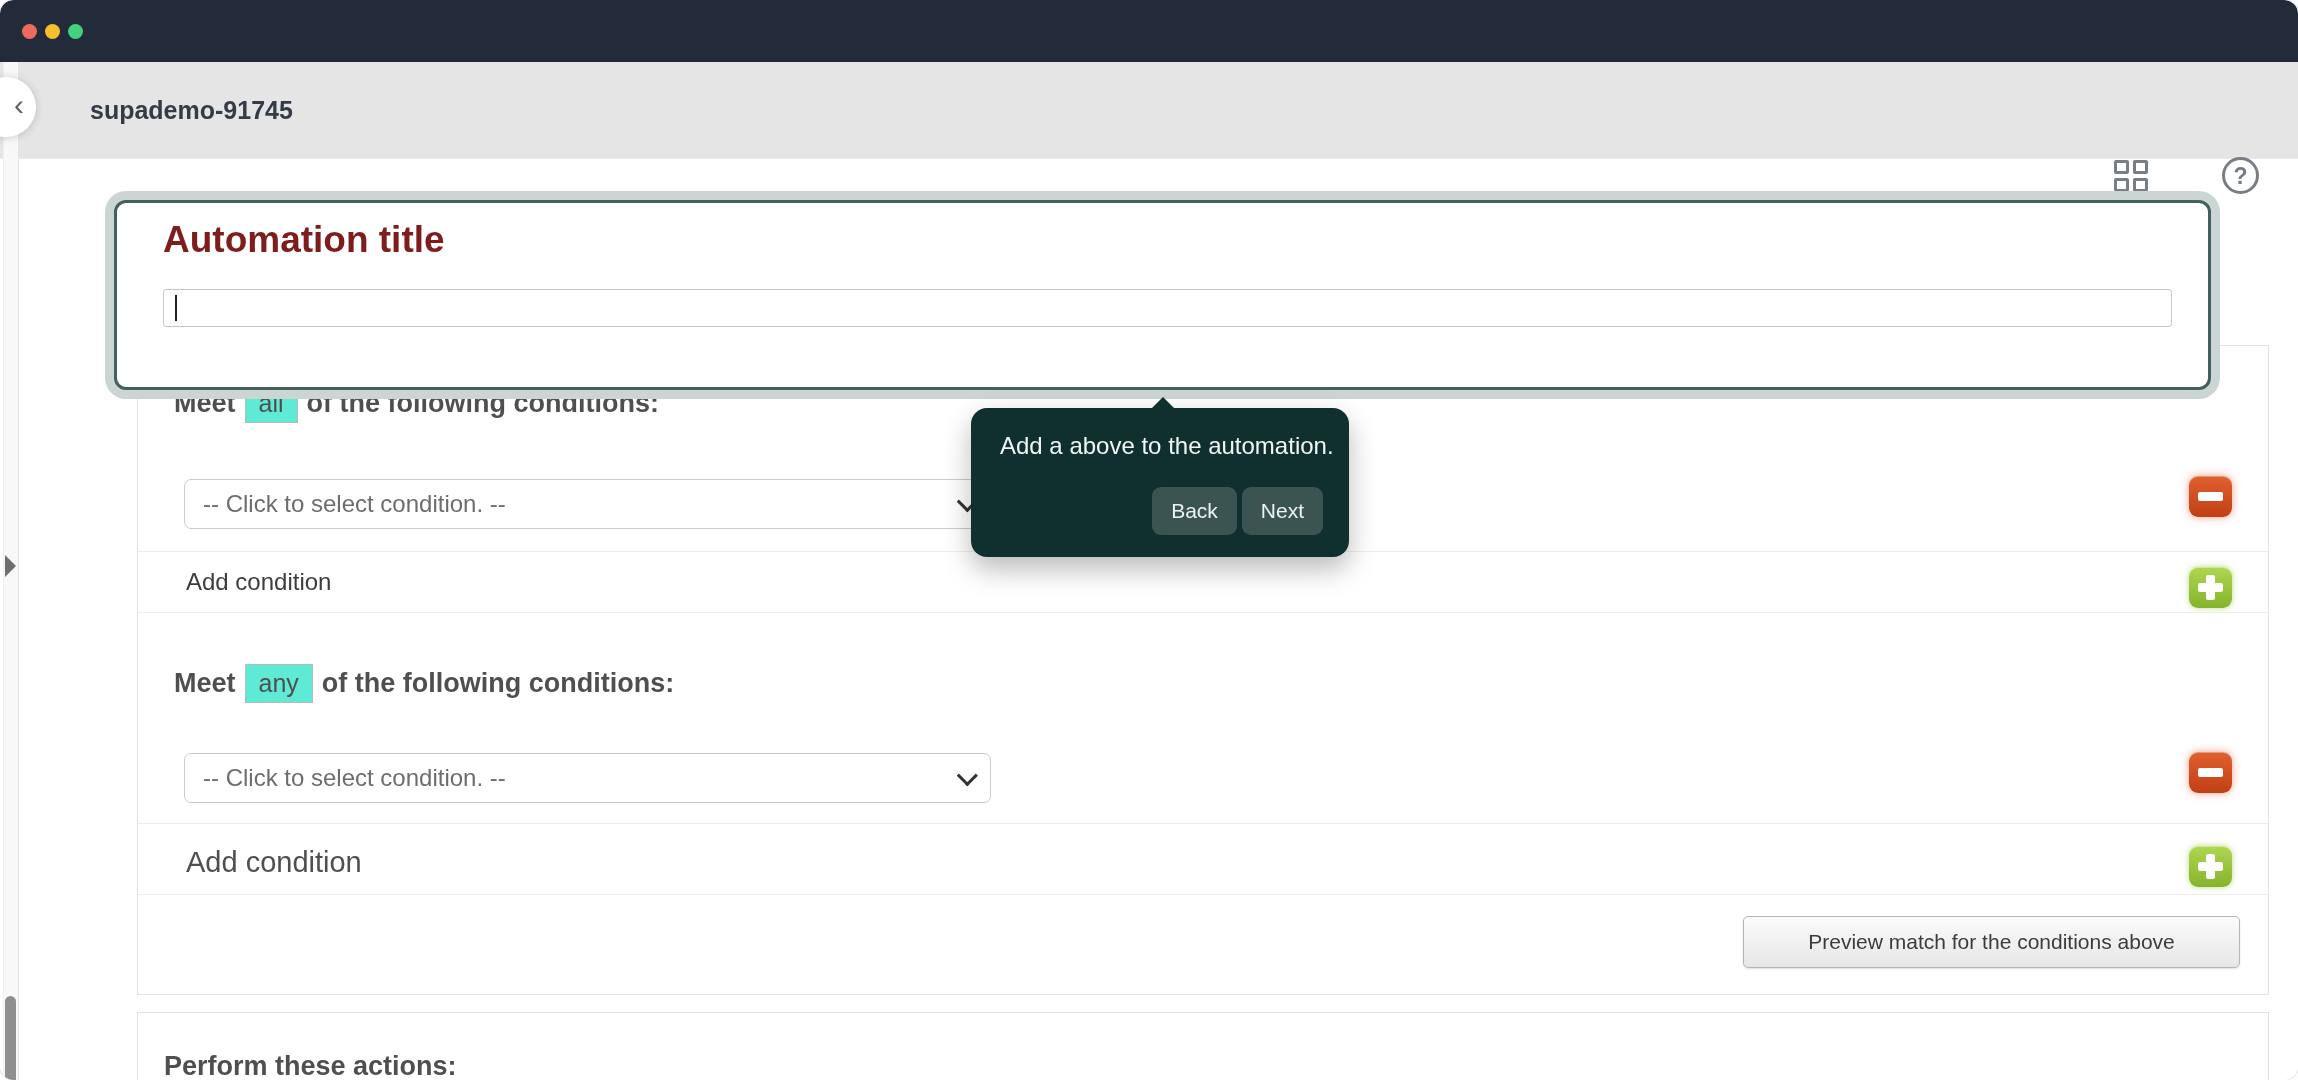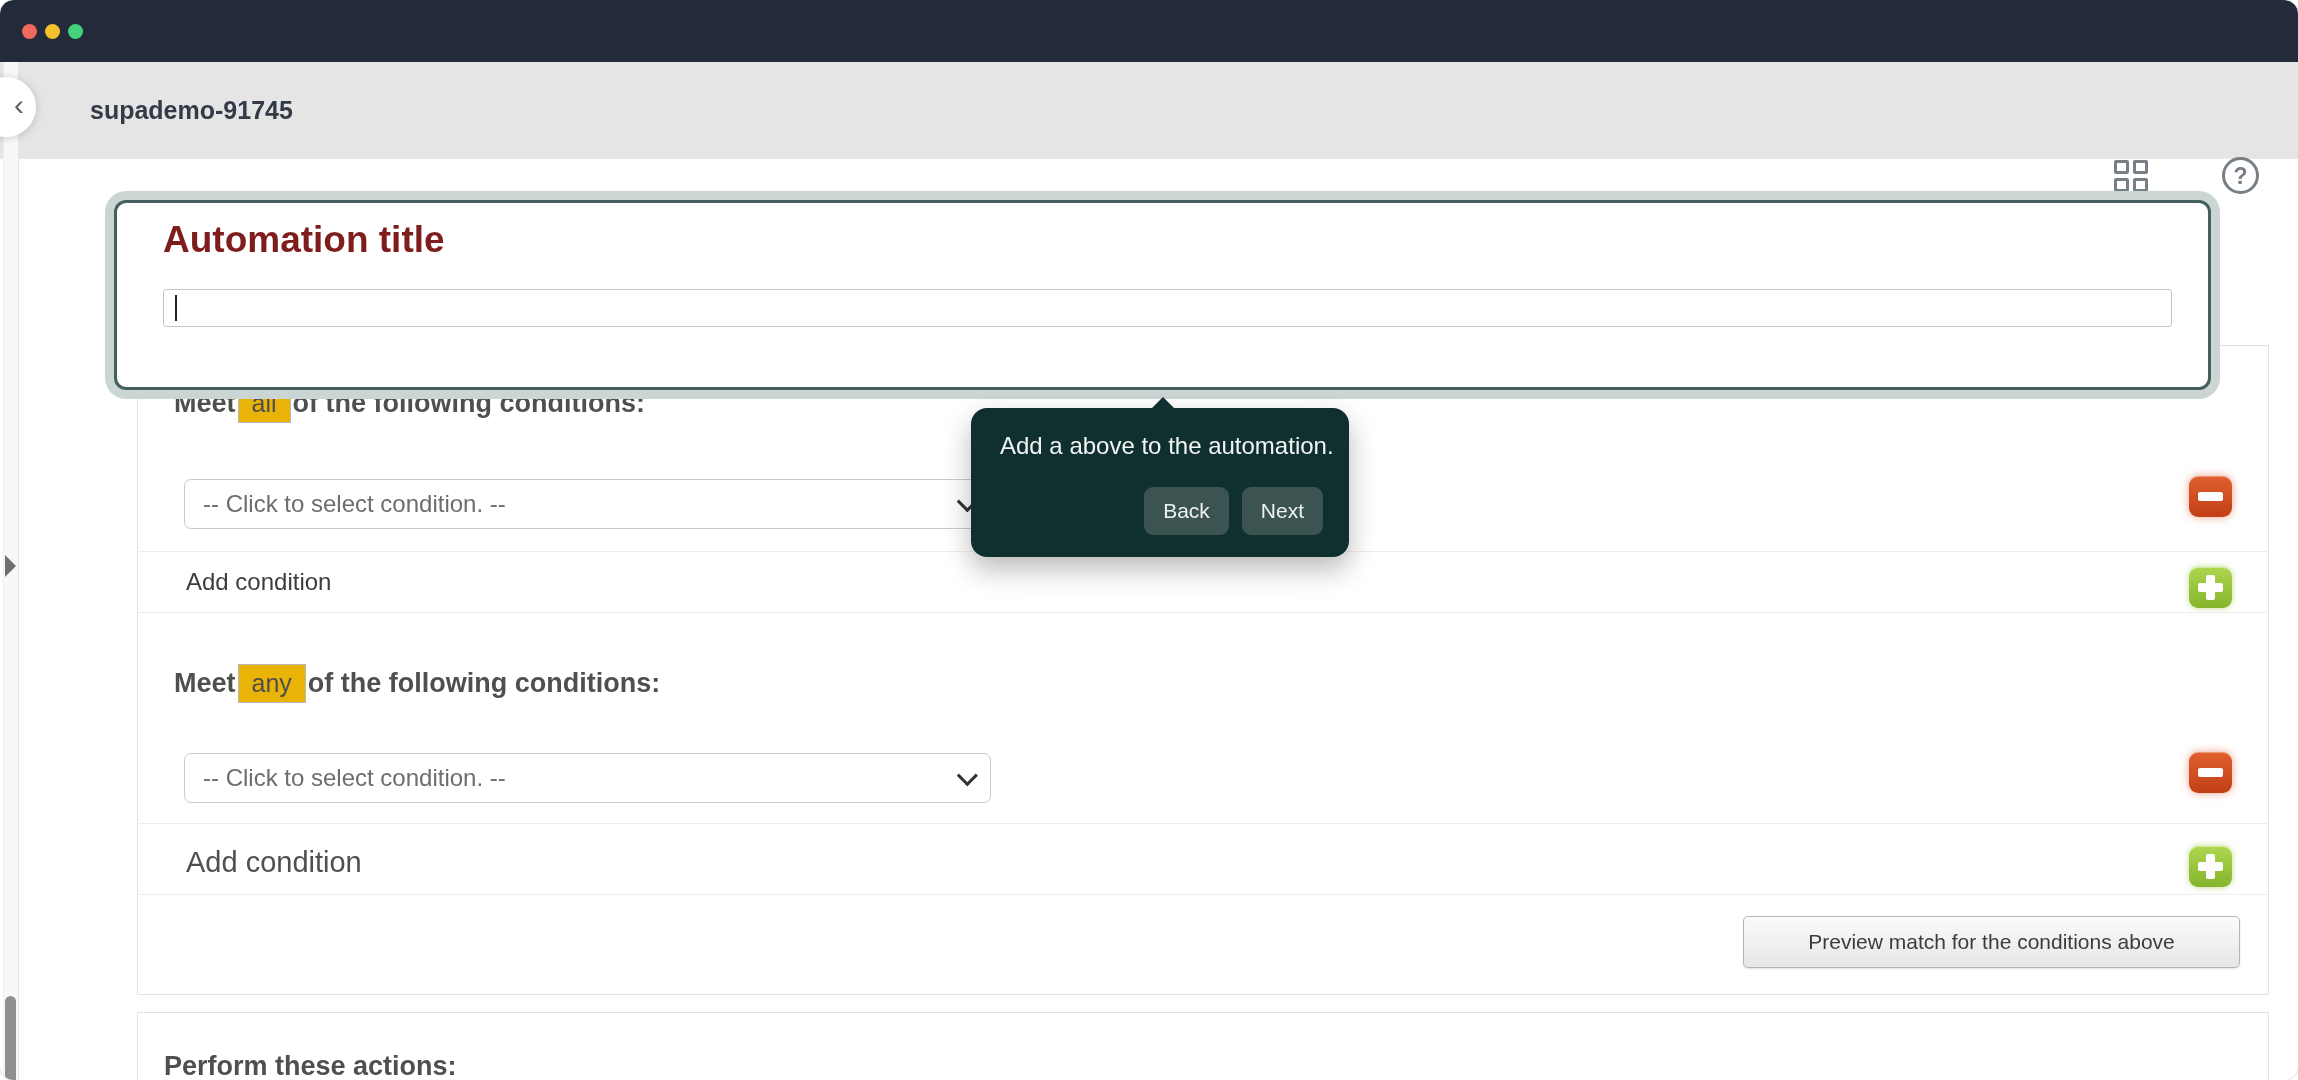--- a/index.html
+++ b/index.html
@@ -42,22 +42,22 @@
                   border-radius:6px; cursor:pointer; }
 
   
   .card { position:absolute; background:#fff; border:1px solid #e2e2e2; }
   .card-conditions { left:137px; top:345px; width:2132px; height:650px; z-index:1; }
   .card-actions    { left:137px; top:1012px; width:2132px; height:120px; z-index:1; }
   .divider { position:absolute; left:0; right:0; height:1px; background:#ededed; }
 
   .meet-row { position:absolute; left:36px; font-size:27px; font-weight:600; color:#4f4f4f;
               display:flex; align-items:center; }
-  .mode-box { display:inline-block; border:1px solid #b9b9b9; background:#eab308; color:#4f4f4f;
-              font-size:25px; font-weight:400; padding:4px 13px; margin:0 2px; cursor:pointer; }
+  .mode-box { display:inline-block; border:1px solid #b9b9b9; background:#5eead4; color:#4f4f4f;
+              font-size:25px; font-weight:400; padding:4px 13px; margin:0 9px; cursor:pointer; }
 
   .cond-select { position:absolute; left:46px; width:807px; height:50px; border:1px solid #cbcbcb;
                  border-radius:7px; background:#fff; color:#6d6d6d; font-size:24px;
                  display:flex; align-items:center; padding:0 18px; cursor:pointer; }
   .cond-select .chev { margin-left:auto; width:15px; height:15px; border-right:3px solid #333;
                        border-bottom:3px solid #333; transform:rotate(45deg) translateY(-4px); }
 
   .add-link { position:absolute; left:48px; color:#3d3d3d; font-size:24px; cursor:pointer; }
   .add-link.big { font-size:29px; font-weight:500; color:#4f4f4f; }
 
@@ -89,21 +89,21 @@
            animation:blink 1.1s steps(1) infinite; }
   @keyframes blink { 50% { opacity:0; } }
 
   
   .tooltip { position:absolute; left:971px; top:408px; width:378px; height:149px; background:#10302f;
              border-radius:16px; z-index:10; box-shadow:0 12px 28px rgba(0,0,0,.28); }
   .tooltip .arrow { position:absolute; left:180px; top:-11px; width:0; height:0;
                     border-left:12px solid transparent; border-right:12px solid transparent;
                     border-bottom:12px solid #10302f; }
   .tooltip .msg { position:absolute; left:29px; top:24px; font-size:24px; color:#f2f5f5; white-space:nowrap; }
-  .tooltip .btns { position:absolute; right:26px; top:79px; display:flex; gap:13px; }
+  .tooltip .btns { position:absolute; right:26px; top:79px; display:flex; gap:5px; }
   .tooltip button { height:48px; padding:0 19px; background:#3b5452; border:none; border-radius:9px;
                     color:#eef2f2; font-size:21px; cursor:pointer; font-family:"Liberation Sans", sans-serif; }
 </style>
 </head>
 <body>
 
 <div class="window">
 
   <div class="titlebar">
     <span class="traffic t-close"></span>

